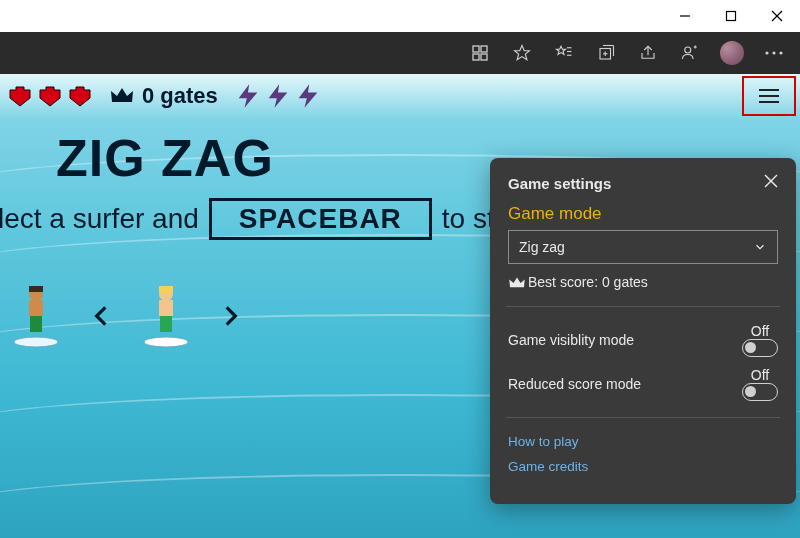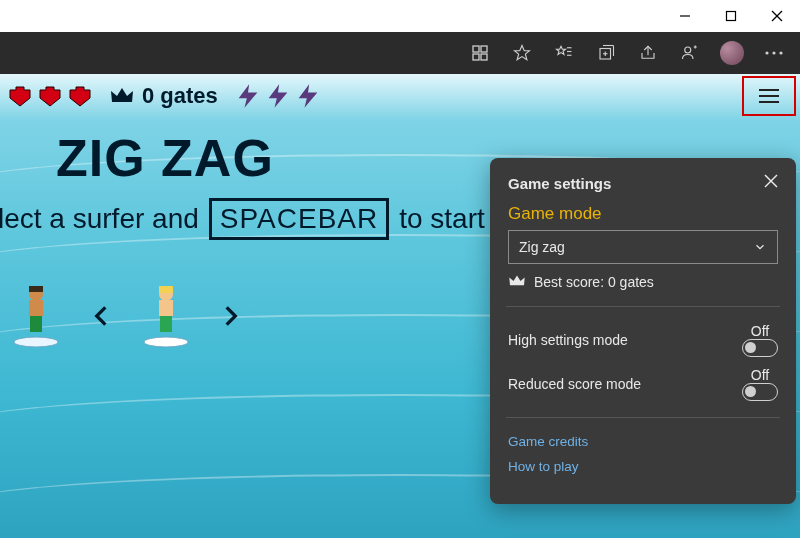--- a/index.html
+++ b/index.html
@@ -19,38 +19,38 @@
   .game { position:relative; width:800px; height:464px; background:linear-gradient(#e3f7fb,#7fd3e6 10%,#5ec7dd 35%,#3db7d2 70%,#2ea3c0); overflow:hidden; }
   .wave { position:absolute; left:-40px; right:-40px; height:60px; border:2px solid rgba(255,255,255,0.35); border-radius:50%; border-bottom:none; border-left:none; border-right:none; }
 
   .hud { position:absolute; top:8px; left:6px; right:6px; display:flex; align-items:center; gap:16px; font-family:"Segoe UI",Arial,sans-serif; font-weight:700; }
   .hearts { display:flex; gap:2px; }
   .gatebox { display:flex; align-items:center; gap:8px; color:#001a2b; font-size:22px; }
   .bolts { display:flex; gap:2px; }
 
   .title { position:absolute; top:54px; left:56px; font-size:52px; font-weight:900; letter-spacing:1px; color:#001a2b; }
   .instr { position:absolute; top:124px; left:-2px; font-size:28px; color:#001a2b; display:flex; align-items:center; gap:10px; white-space:nowrap; }
-  .keycap { border:3px solid #001a2b; padding:2px 8px; font-weight:400; letter-spacing:1px; }
+  .keycap { border:3px solid #001a2b; padding:2px 27px; font-weight:700; letter-spacing:1px; }
 
   .surferrow { position:absolute; top:210px; left:12px; display:flex; align-items:center; gap:28px; }
   .chev { width:26px; height:26px; }
   .surfer { width:48px; height:64px; }
 
   
   .hamburger-wrap { position:absolute; top:2px; right:4px; width:54px; height:40px; border:2px solid #d40000; display:flex; align-items:center; justify-content:center; }
   .hamburger-wrap svg { stroke:#222; }
 
   
   .panel { position:absolute; top:48px; right:4px; width:306px; background:#3a3a3a; color:#e8e8e8; border-radius:8px; padding:16px 18px 20px; box-shadow:0 6px 24px rgba(0,0,0,0.35);margin-top:36px; }
   .panel-head { display:flex; justify-content:space-between; align-items:center; margin-bottom:10px; }
   .panel-title { font-size:15px; font-weight:600; }
   .linkish { color:#6fb2e6; font-size:13.5px; cursor:pointer; }
   .label-muted { color:#eab308; font-size:17px; margin-top:12px; }
   .selectrow { margin-top:6px; height:34px; border:1px solid #8a8a8a; display:flex; align-items:center; justify-content:space-between; padding:0 10px; font-size:14px; }
-  .bestrow { display:flex; align-items:flex-start; gap:8px; margin-top:10px; font-size:14px; }
+  .bestrow { display:flex; align-items:flex-end; gap:2px; margin-top:10px; font-size:14px; }
   .divider { border:none; border-top:1px solid #555; margin:16px -2px; }
   .togglerow { display:flex; justify-content:space-between; align-items:center; font-size:14px; margin:10px 0; }
   .togglegroup { display:flex; align-items:center; color:#e8e8e8;flex-direction:column; }
   .toggle { width:36px; height:18px; border-radius:10px; border:1.5px solid #cfcfcf; position:relative; }
   .toggle .knob { position:absolute; left:2px; top:2px; width:11px; height:11px; border-radius:50%; background:#cfcfcf; }
   .linklist div { margin:10px 0; }
   .closebtn svg { stroke:#e8e8e8; }
 </style>
 </head>
 <body>
@@ -229,38 +229,38 @@
     <div class="bestrow">
       <svg width="18" height="14" viewBox="0 0 24 20" fill="#e8e8e8">
           <path d="M2 16h20l1-11-6 5-5-8-5 8-6-5z"></path>
         </svg>
       <span>Best score: 0 gates</span>
     </div>
 
     <hr class="divider">
 
     <div class="togglerow">
-      <span>High settings mode</span>
+      <span>Game visiblity mode</span>
       <div class="togglegroup">
         <span>Off</span>
         <div class="toggle">
             <div class="knob"></div>
           </div>
       </div>
     </div>
     <div class="togglerow">
       <span>Reduced score mode</span>
       <div class="togglegroup">
         <span>Off</span>
         <div class="toggle">
             <div class="knob"></div>
           </div>
       </div>
     </div>
 
     <hr class="divider">
 
     <div class="linklist">
+      <div class="linkish">How to play</div>
       <div class="linkish">Game credits</div>
-      <div class="linkish">How to play</div>
     </div>
   </div>
 </div>
 
 </body></html>

